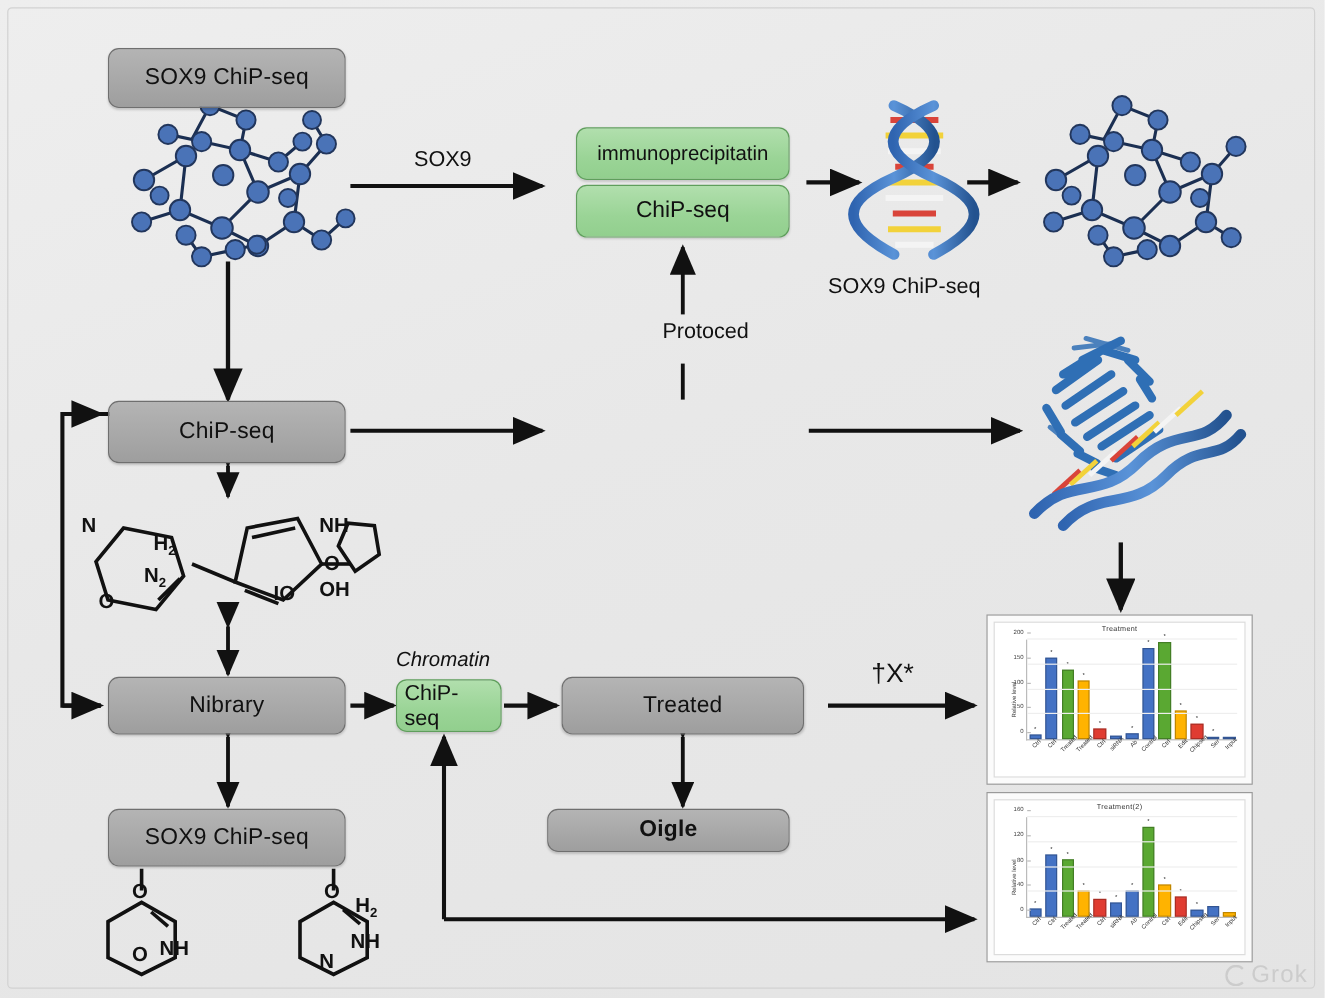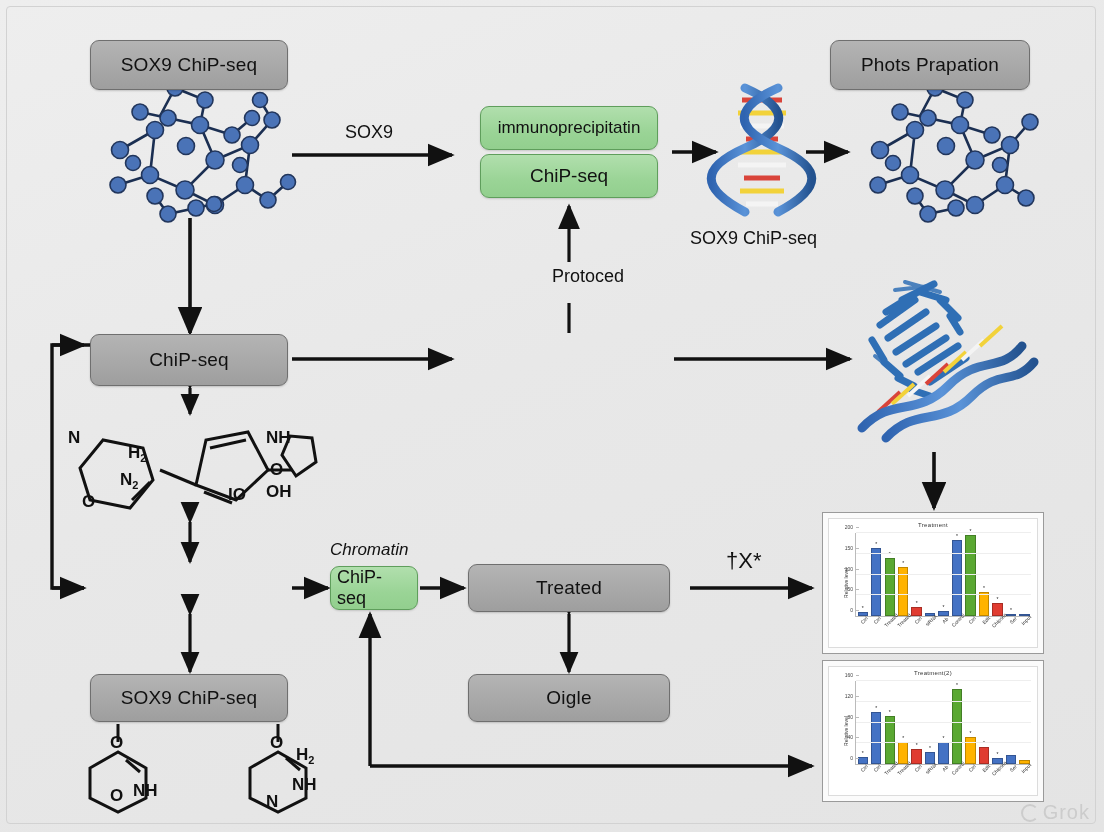--- a/index.html
+++ b/index.html
@@ -270,51 +270,51 @@
       <path d="M278,724 L278,742 M278,752 L250,768 L250,798 L278,812 L306,798 L306,768 Z"></path>
       <path d="M286,758 L300,770"></path>
     </g>
   </svg>
 
   <div class="pbox" style="left:90px;top:40px;width:198px;height:50px;">
     <span>SOX9 ChiP-seq</span>
   </div>
 
 
-  <div class="pbox" style="left:830px;top:40px;width:200px;height:50px;">
-    <span>Phots Prapation</span>
-  </div>
 
   <div class="gbox" style="left:480px;top:106px;width:178px;height:44px;">
     <span style="font-size:17px;">immunoprecipitatin</span>
   </div>
 
   <div class="gbox" style="left:480px;top:154px;width:178px;height:44px;">
     <span>ChiP-seq</span>
   </div>
 
   <div class="pbox" style="left:90px;top:334px;width:198px;height:52px;">
     <span>ChiP-seq</span>
   </div>
 
 
+  <div class="pbox" style="left:90px;top:564px;width:198px;height:48px;">
+    <span>Nibrary</span>
+  </div>
 
   <div class="gbox" style="left:330px;top:566px;width:88px;height:44px;">
     <span style="font-size:18px;">ChiP-seq</span>
   </div>
 
   <div class="pbox" style="left:468px;top:564px;width:202px;height:48px;">
     <span>Treated</span>
   </div>
 
   <div class="pbox" style="left:90px;top:674px;width:198px;height:48px;">
     <span>SOX9 ChiP-seq</span>
   </div>
 
-  <div class="pbox" style="left:468px;top:674px;width:202px;height:48px;">
+  <div class="pbox" style="left:456px;top:674px;width:202px;height:36px;font-weight:bold;">
     <span>Oigle</span>
   </div>
 
   <div class="lbl" style="left:345px;top:122px;">SOX9</div>
   <div class="lbl" style="left:552px;top:266px;">Protoced</div>
   <div class="lbl ital" style="left:330px;top:540px;">Chromatin</div>
   <div class="lbl" style="left:726px;top:548px;font-size:22px;">†X*</div>
   <div class="cap" style="left:690px;top:228px;">SOX9 ChiP-seq</div>
 
   <div class="chem" style="left:68px;top:428px;">N</div>

